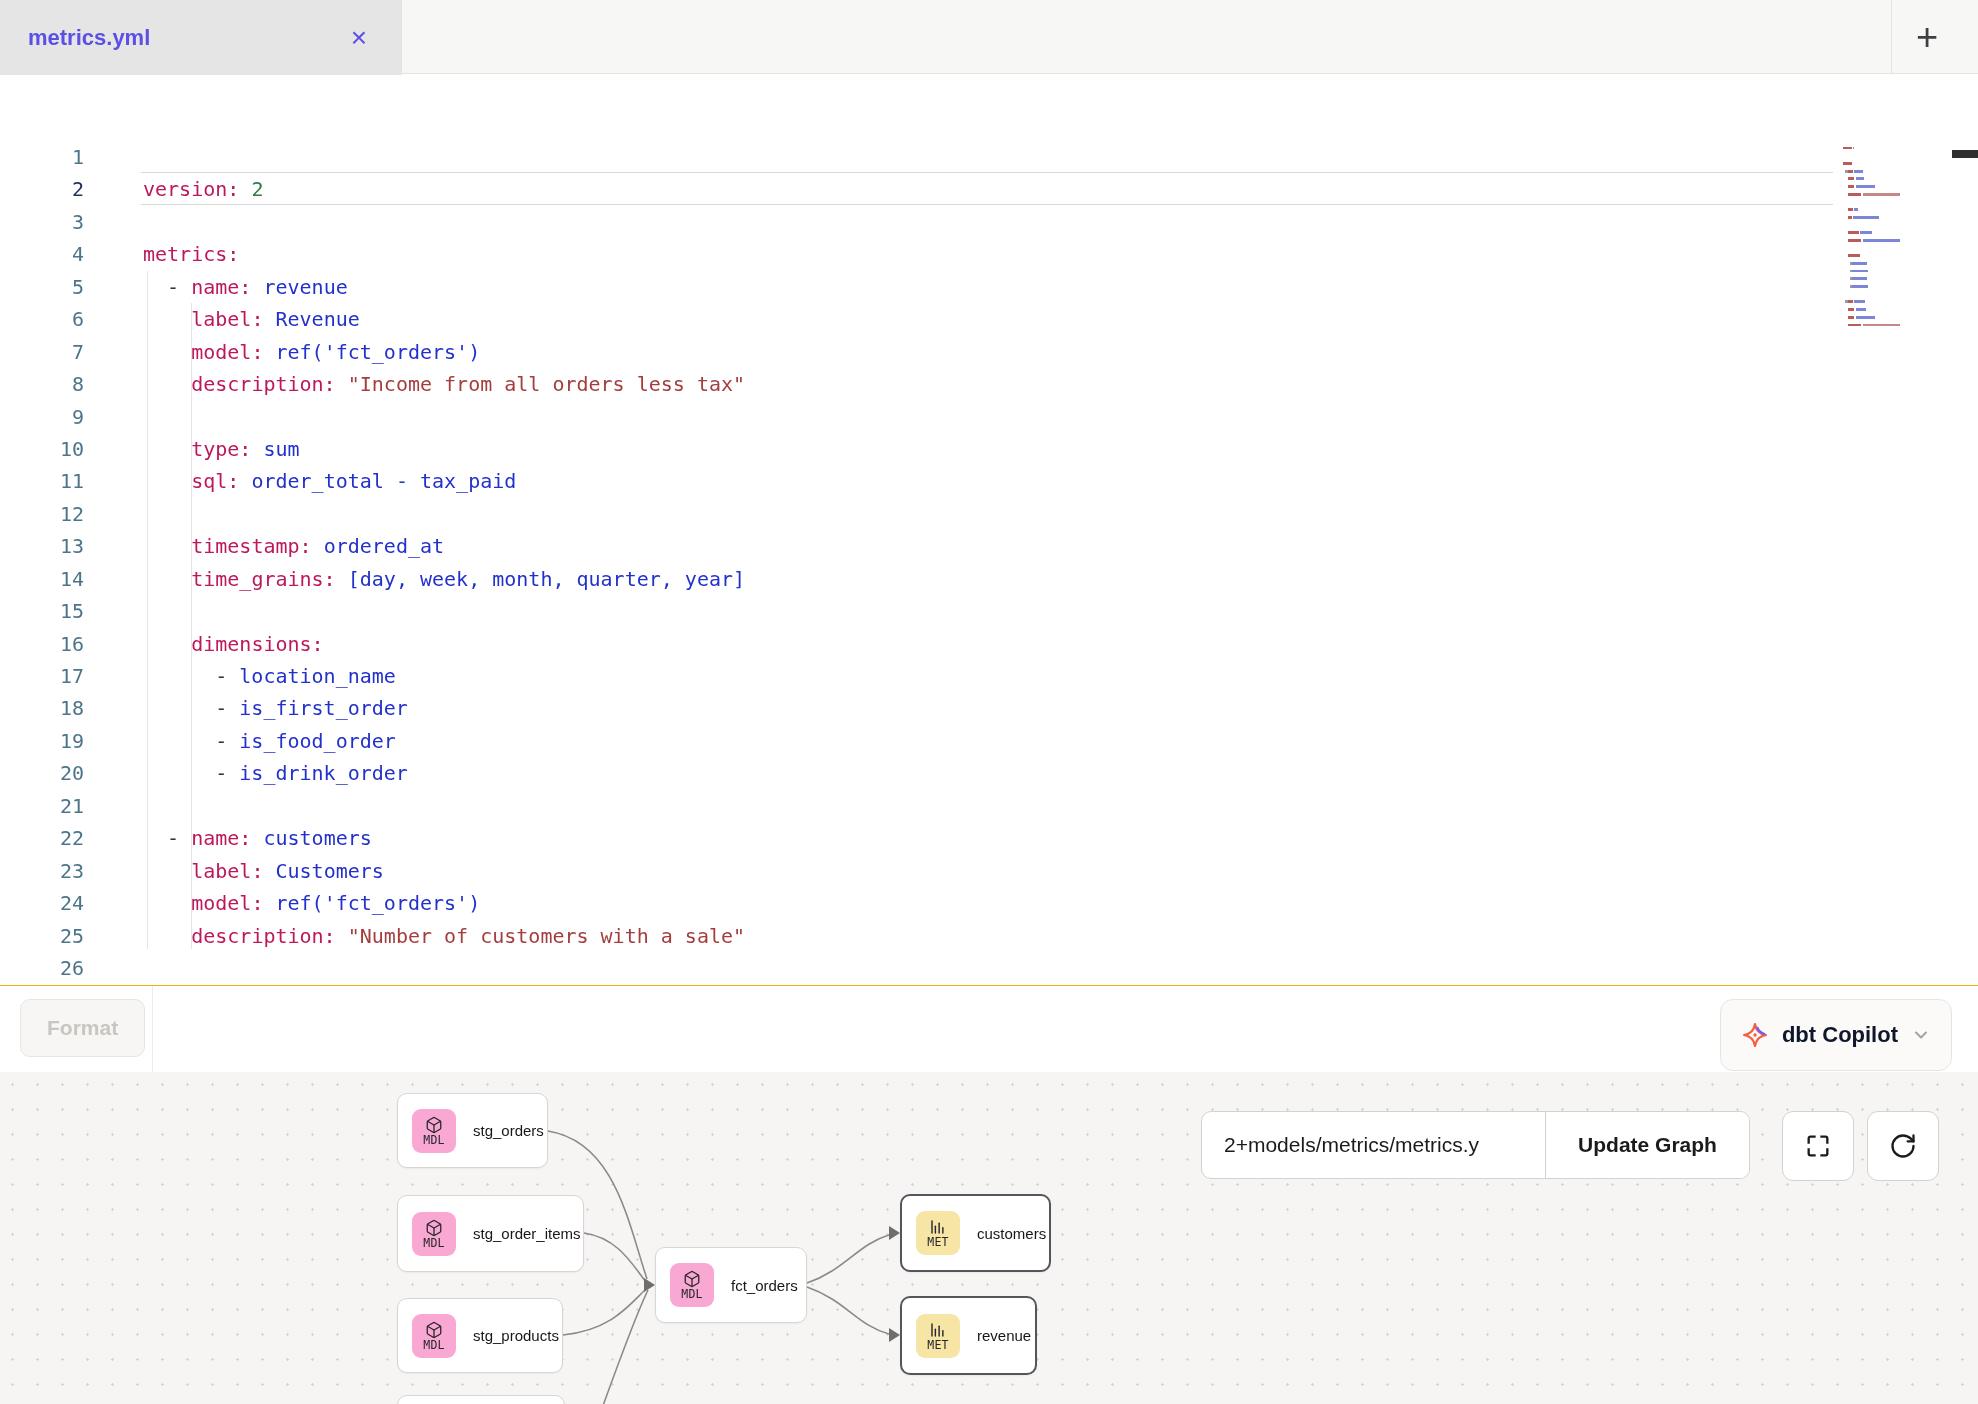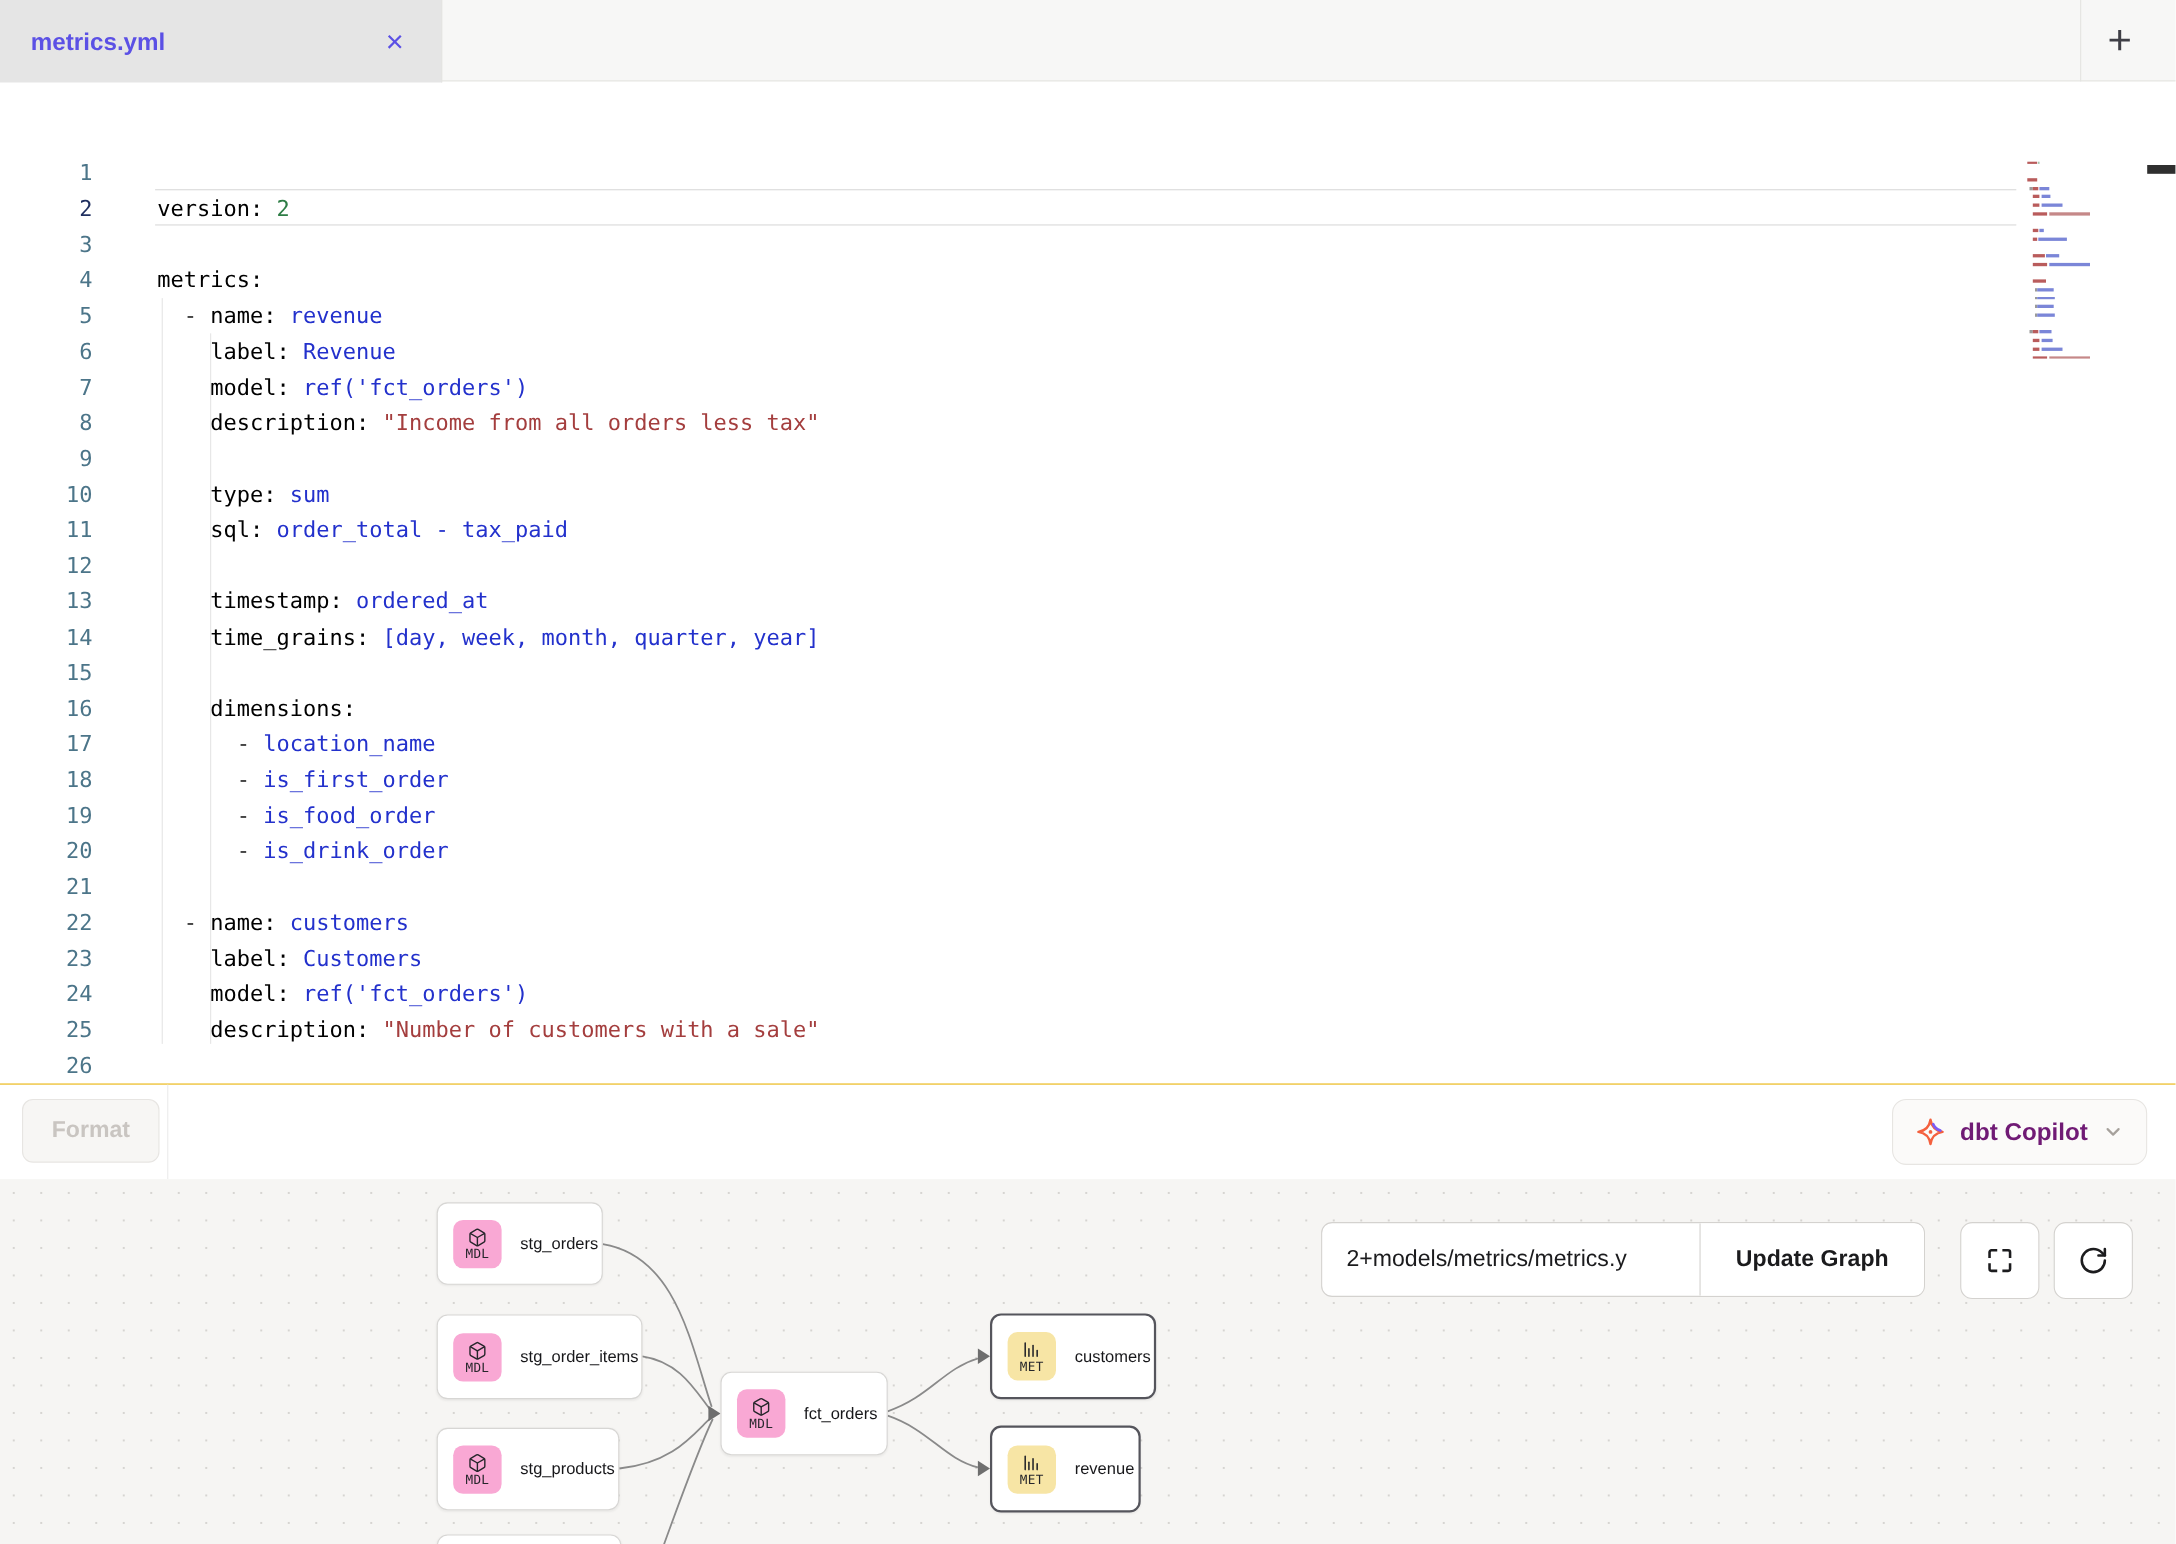--- a/index.html
+++ b/index.html
@@ -34,21 +34,21 @@
   .guide.g1{left:147px;top:134px;height:678px;}
   .guide.g2{left:191px;top:166px;height:646px;}
   .gutter{position:absolute;left:0;top:4px;width:84px;}
   .ln{height:32.45px;line-height:32.45px;text-align:right;
       font-family:"DejaVu Sans Mono",monospace;font-size:20px;color:#4c7589;}
   .ln.act{color:#1f2f5f;}
   .code{position:absolute;left:143px;top:4px;}
   .cl{height:32.45px;line-height:32.45px;white-space:pre;
       font-family:"DejaVu Sans Mono",monospace;font-size:20px;color:#333;}
   .cl .p{color:#333;}
-  .cl .k{color:#000000;}
+  .cl .k{color:#be185d;}
   .cl .v{color:#2331cc;}
   .cl .num{color:#2e7d46;}
   .cl .str{color:#a43e3e;}
 
   
   .minimap{position:absolute;left:1843px;top:2px;width:64px;}
   .ml{height:2.8px;margin-bottom:4.9px;white-space:nowrap;font-size:0;}
   .mt{display:inline-block;height:2.8px;vertical-align:top;}
   .mt.k{background:#b95c5c;}
   .mt.v{background:#7b86d8;}
@@ -61,23 +61,23 @@
   
   .bottombar{position:absolute;left:0;top:985px;width:1978px;height:87px;background:#fff;
              border-top:1px solid #eab308;box-sizing:border-box;}
   .format-btn{position:absolute;left:20px;top:13px;height:58px;padding:0 26px;border-radius:10px;
               background:#f7f6f4;border:1px solid #e7e5e2;color:#c9c5c1;font-size:21px;font-weight:600;}
   .bdivider{position:absolute;left:152px;top:0;width:1px;height:86px;background:#ececeb;}
   .btabs{position:absolute;left:182px;top:0;height:86px;display:flex;}
   .btab{height:86px;display:flex;align-items:center;padding:0 30px;font-size:21px;color:#1c1c1e;
         position:relative;cursor:pointer;}
   .btab.active::after{content:"";position:absolute;left:0;right:0;bottom:0;height:3px;background:#52525b;}
-  .copilot{position:absolute;right:26px;top:13px;height:60px;border-radius:13px;border:1px solid #e7e5e2;
+  .copilot{position:absolute;right:26px;top:13px;height:72px;border-radius:13px;border:1px solid #e7e5e2;
            background:#fbfaf9;display:flex;align-items:center;gap:13px;padding:0 20px;
-           color:#701a75;font-size:22px;font-weight:600;}
+           color:#0f172a;font-size:22px;font-weight:600;}
 
   
   .lineage{position:absolute;left:0;top:1072px;width:1978px;height:332px;background:#f6f5f3;
            background-image:radial-gradient(#d6d4d1 1.3px,transparent 1.3px);background-size:25px 25px;
            overflow:hidden;}
   .edges{position:absolute;left:0;top:0;}
   .node{position:absolute;background:#fff;border:1px solid #d7d6d4;border-radius:10px;
         display:flex;align-items:center;gap:17px;padding-left:14px;box-sizing:border-box;
         box-shadow:0 1px 2px rgba(0,0,0,.05);}
   .node.met{border:2px solid #55555c;}

